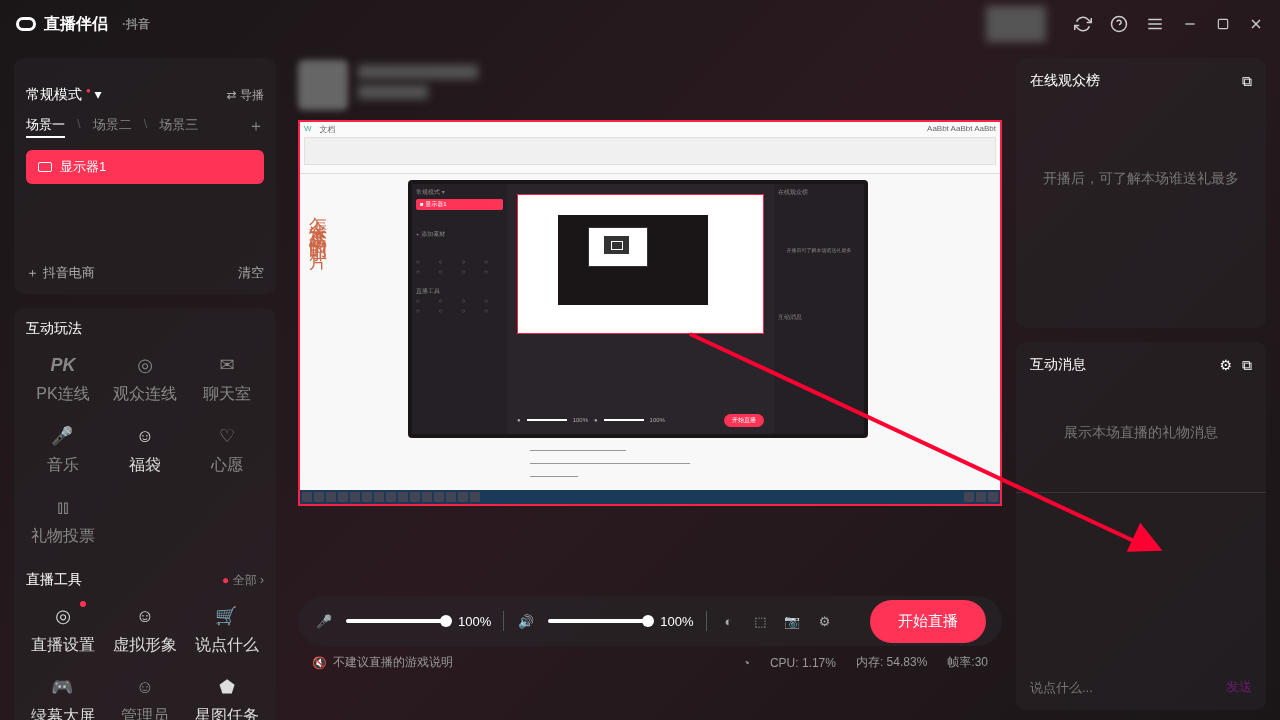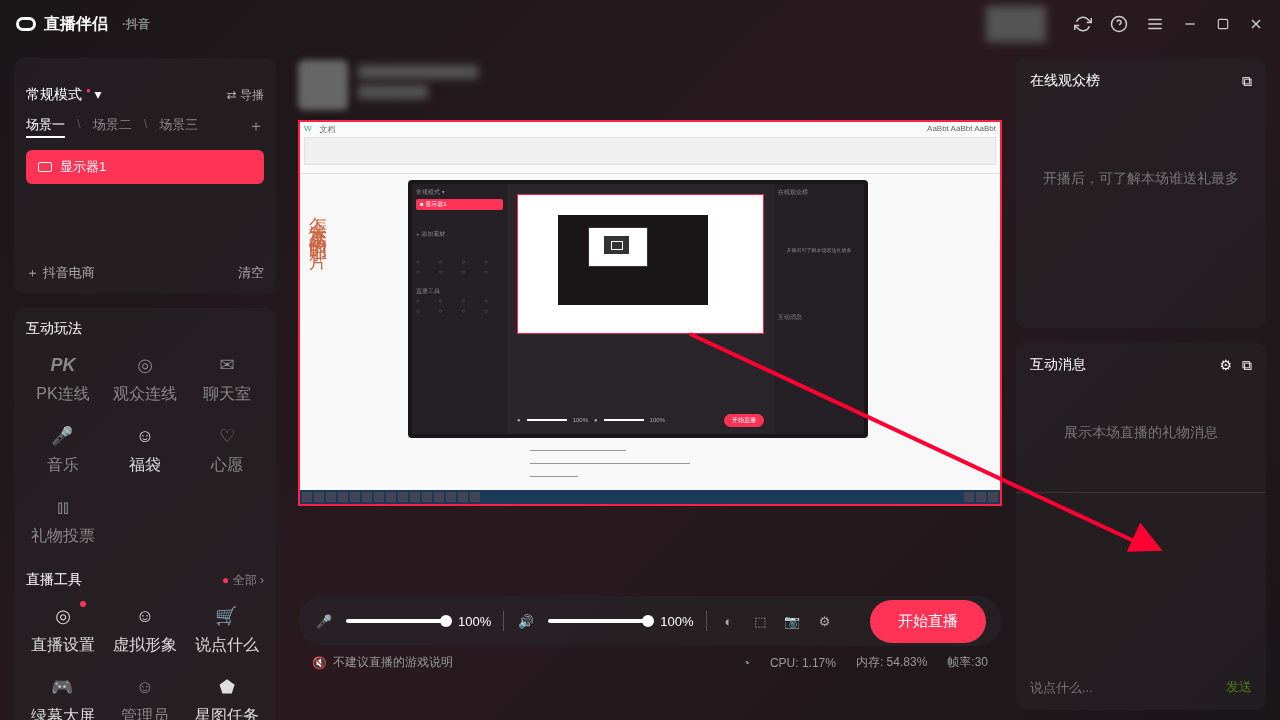--- a/index.html
+++ b/index.html
@@ -70,21 +70,21 @@
 .status-row .left { flex: 1; display:flex; gap:6px; align-items:center;}
 .right-panel { width: 270px; padding: 10px 14px 10px 6px; display: flex; flex-direction: column; gap: 14px; }
 .rp-card { background: rgba(40,35,38,0.6); border-radius: 10px; padding: 14px; flex-shrink: 0; }
 .rp-title { color: #fff; font-size: 14px; display: flex; justify-content: space-between; align-items: center; }
 .rp-placeholder { color: #777; font-size: 14px; text-align: center; padding: 80px 10px; }
 .rp-card.top { height: 270px; }
 .rp-card.msg { flex: 1; display: flex; flex-direction: column; }
 .rp-split { border-top: 1px solid #3a3538; margin: 0 -14px; }
 .input-row { display: flex; align-items: center; margin-top: auto; padding-top: 10px; }
 .chat-input { flex: 1; background: transparent; border: none; color: #888; font-size: 13px; outline: none; }
-.send { color: #4d7c0f; font-size: 13px; }
+.send { color: #701a75; font-size: 13px; }
 svg { display: block; }
 </style>
 </head>
 <body>
 
 <div class="titlebar">
   <div class="app-logo">
     <span class="circle"></span>
     <span>直播伴侣</span>
     <span class="app-sub">·抖音</span>

